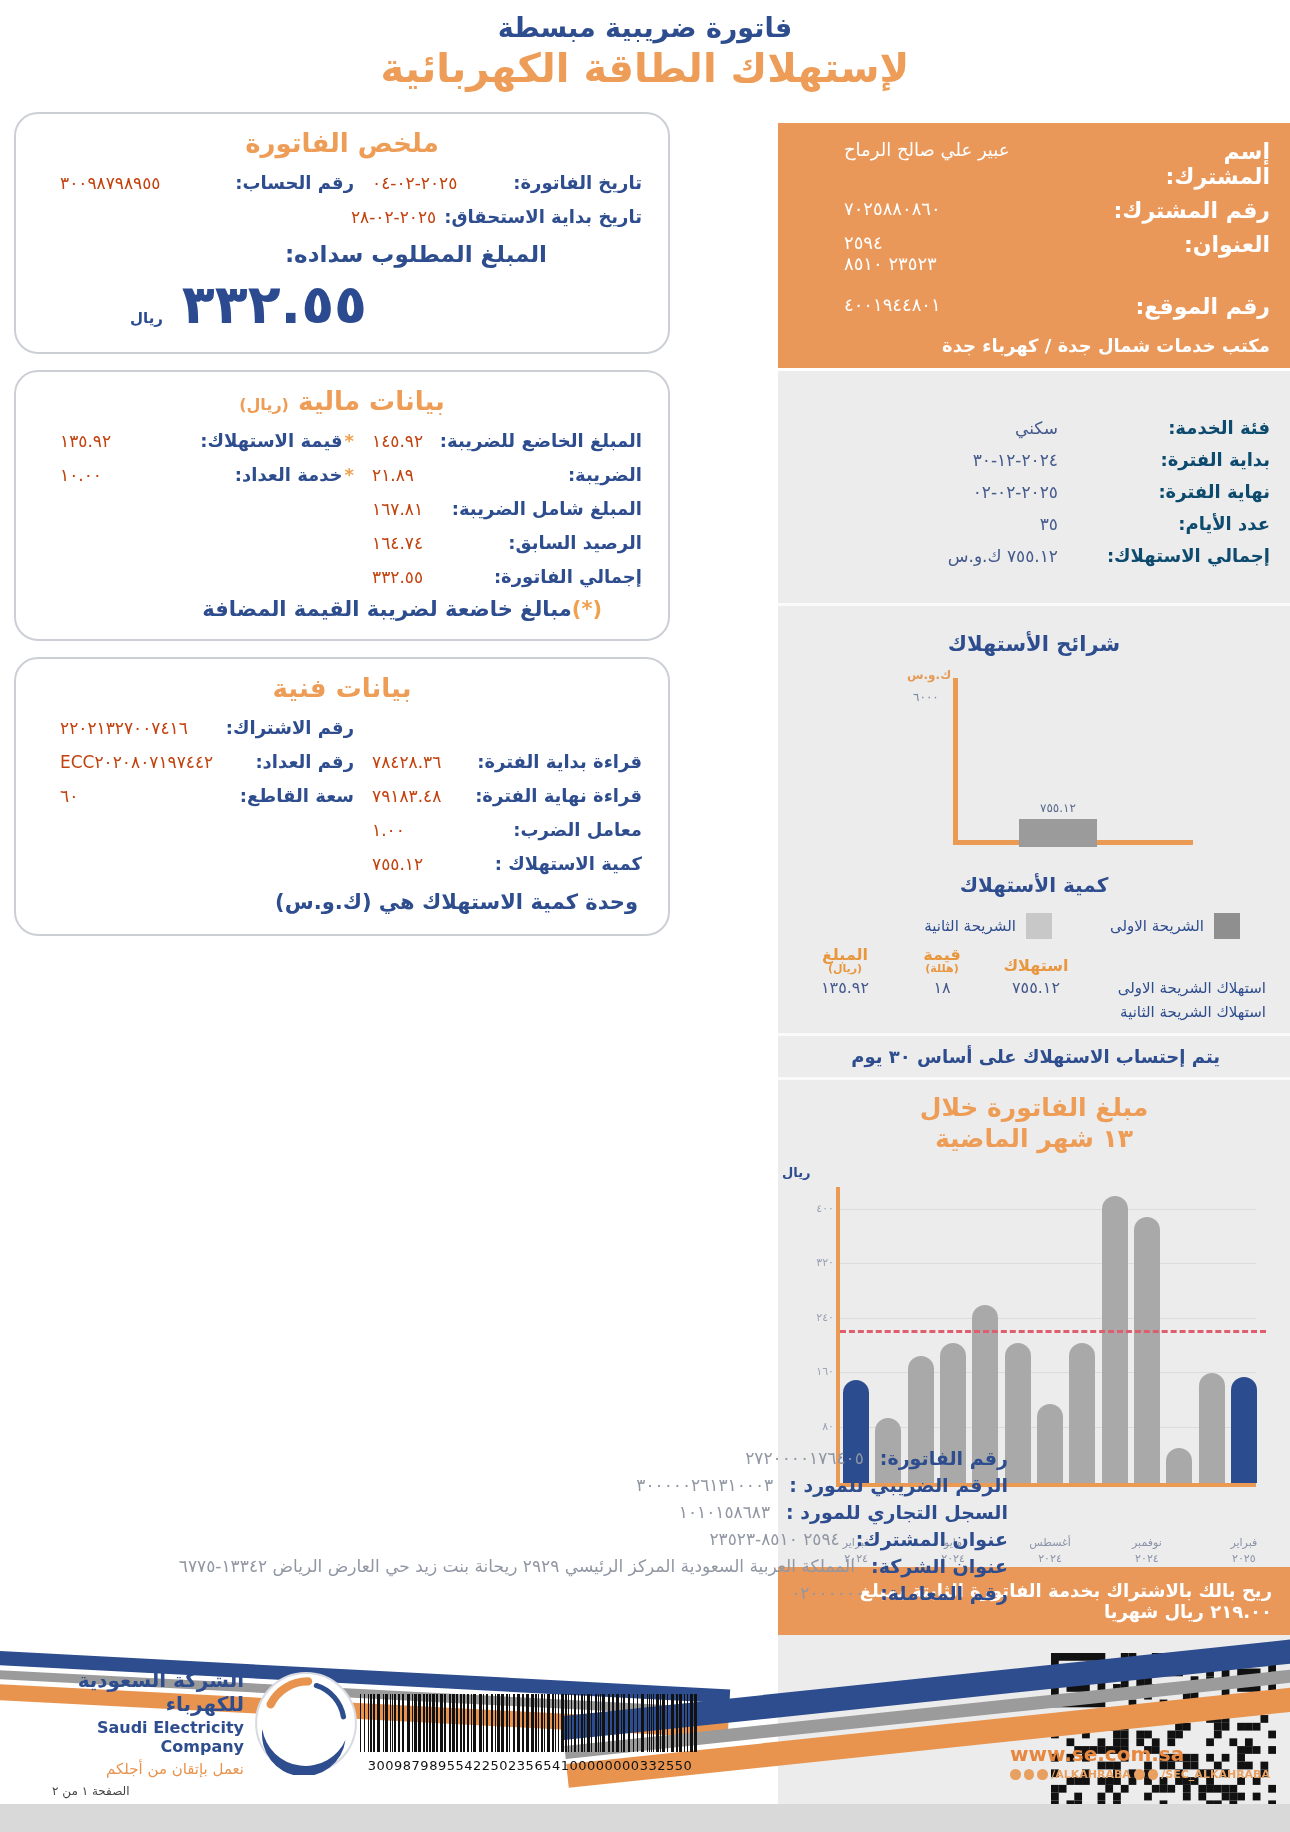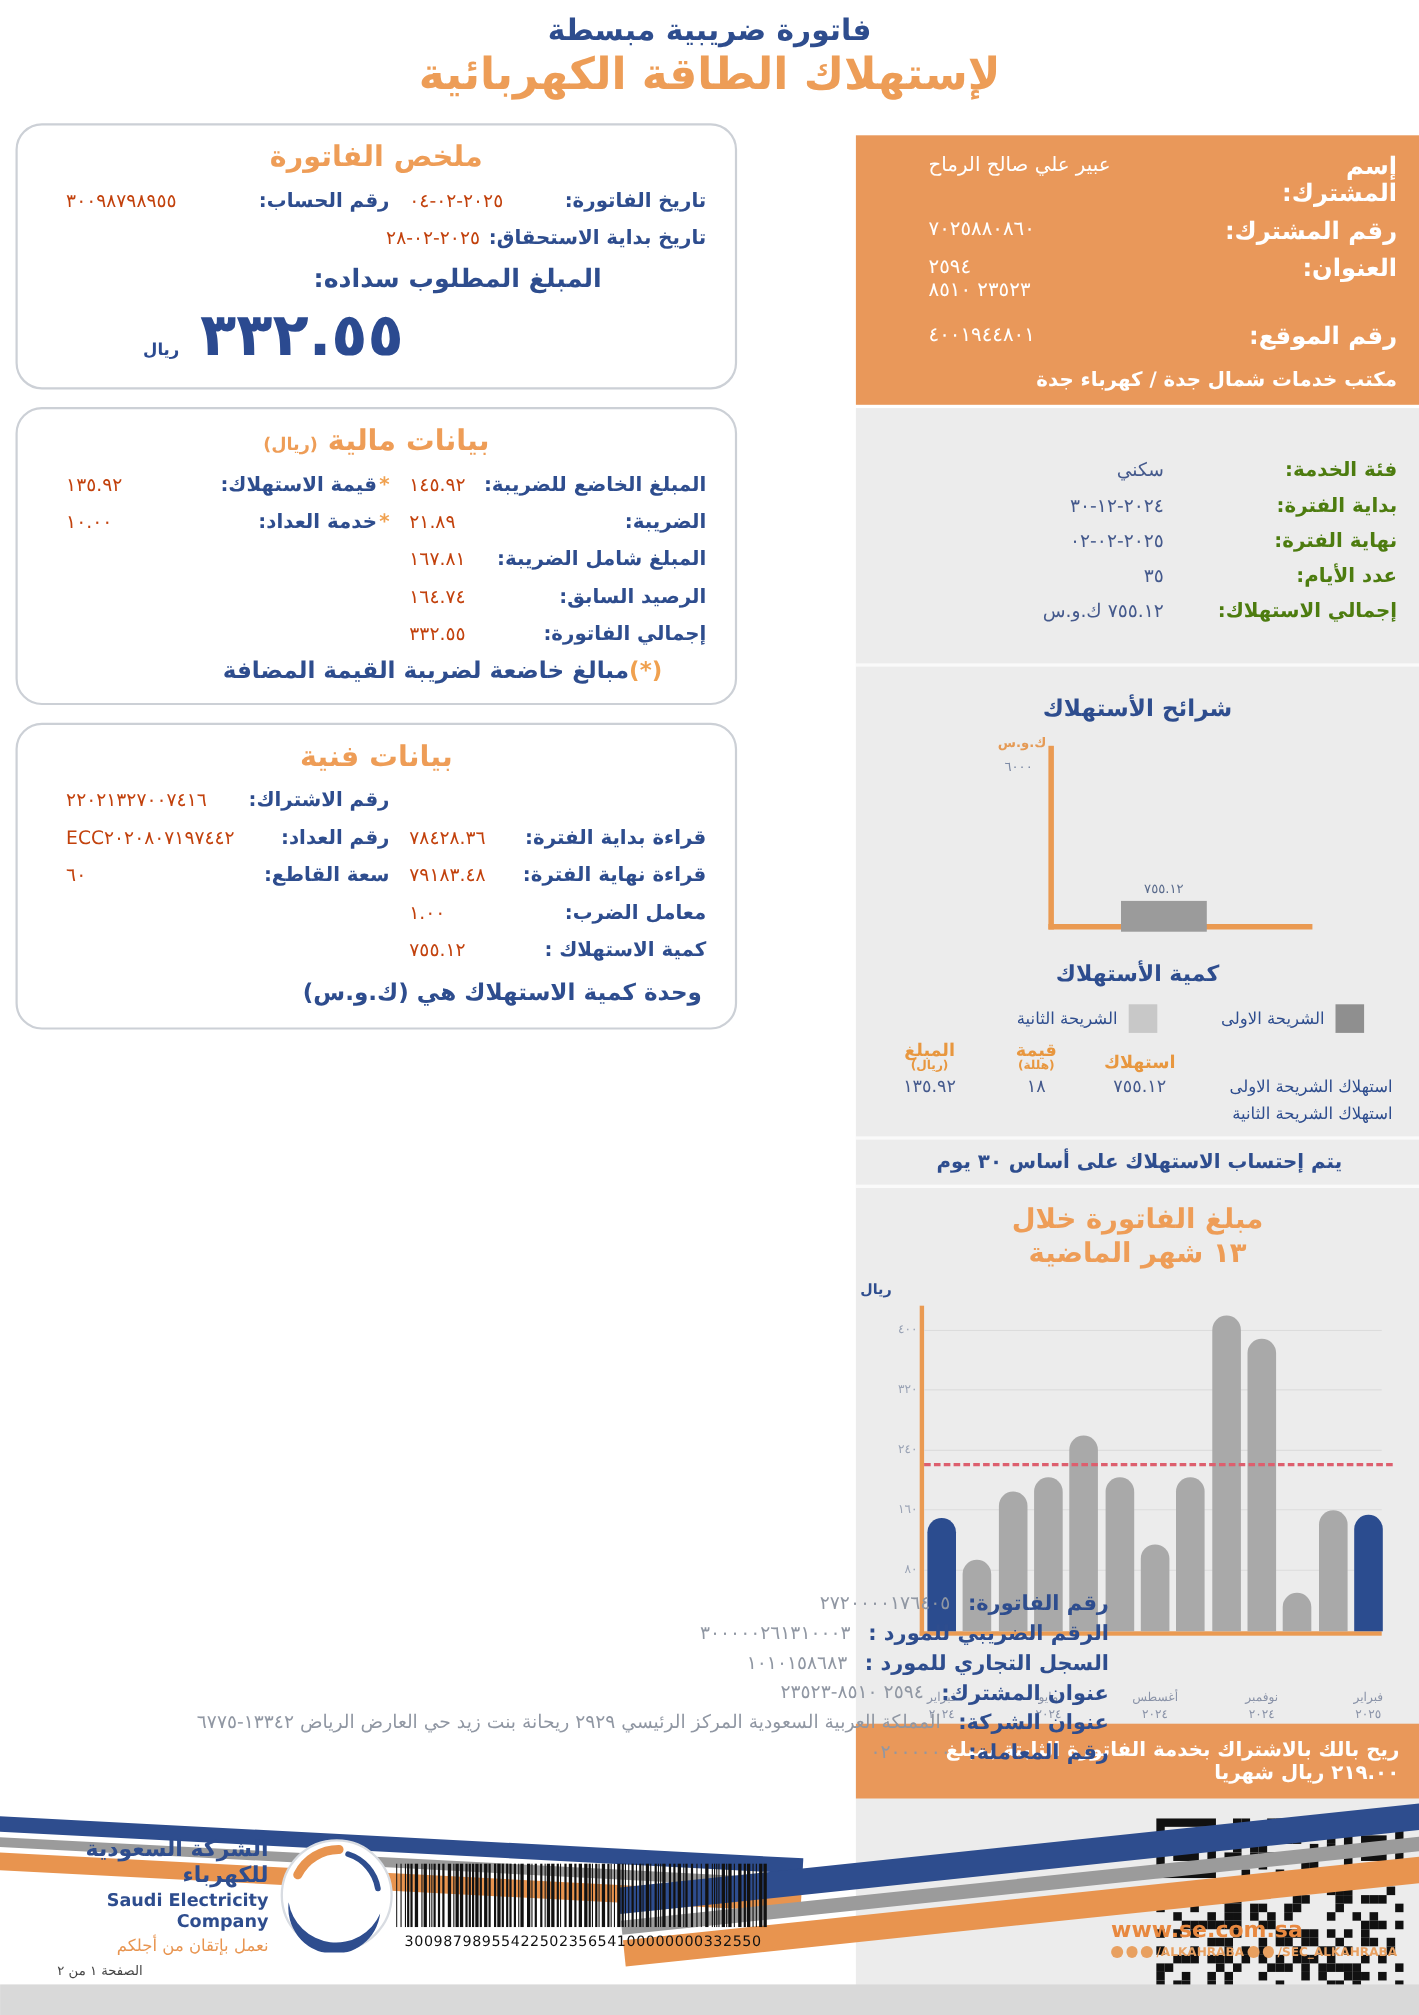--- a/index.html
+++ b/index.html
@@ -39,21 +39,21 @@
   .cust-row .v { flex:1; font-size:18px; padding-left:46px; text-align:left; }
   .cust-row .v .line { display:block; }
   .cust-office { font-weight:bold; font-size:18px; margin-top:16px; }
   .mt18 { margin-top:20px; }
 
   .gray-panel { background:#ececec; margin-top:3px; padding-bottom:10px; }
   .sep { height:3px; background:#fafafa; }
 
   .svc { padding:46px 20px 26px; }
   .svc-row { display:flex; margin-bottom:11px; align-items:baseline; }
-  .svc-row .l { color:#4d7c0f; font-weight:bold; font-size:18px; min-width:212px; }
+  .svc-row .l { color:#0c4a6e; font-weight:bold; font-size:18px; min-width:212px; }
   .svc-row .v { color:#44598c; font-size:17px; }
 
   .tier { padding:26px 10px 6px;border-radius:14px; }
   .tier-title { text-align:center; color:#2e4d8e; font-weight:bold; font-size:21px; margin-bottom:6px; }
   .tier-chart { position:relative; width:330px; height:215px; margin:0 auto; direction:ltr; }
   .tier-yaxis { position:absolute; left:84px; top:16px; bottom:32px; width:5px; background:#ea9a52; }
   .tier-xaxis { position:absolute; left:84px; right:6px; bottom:32px; height:5px; background:#ea9a52; }
   .tier-unit { position:absolute; left:38px; top:6px; color:#e59a55; font-size:12px; font-weight:bold; }
   .tier-max { position:absolute; left:44px; top:28px; color:#7d8aa5; font-size:12px; }
   .tier-bar { position:absolute; left:150px; width:78px; bottom:30px; background:#9b9b9b; }

